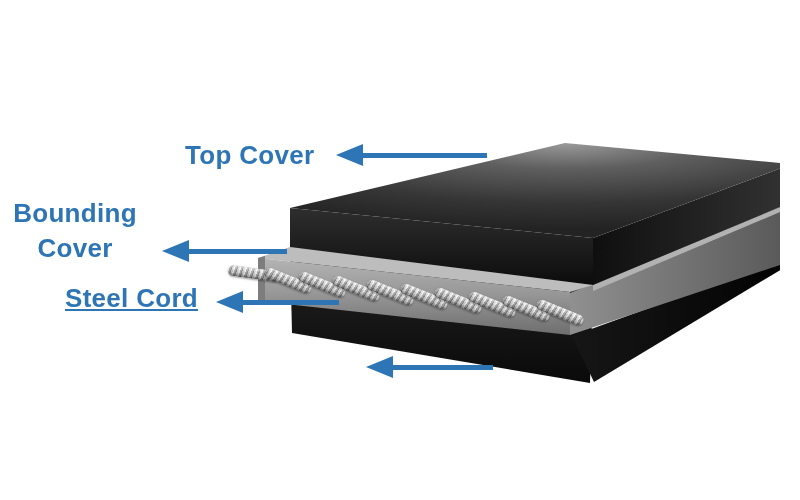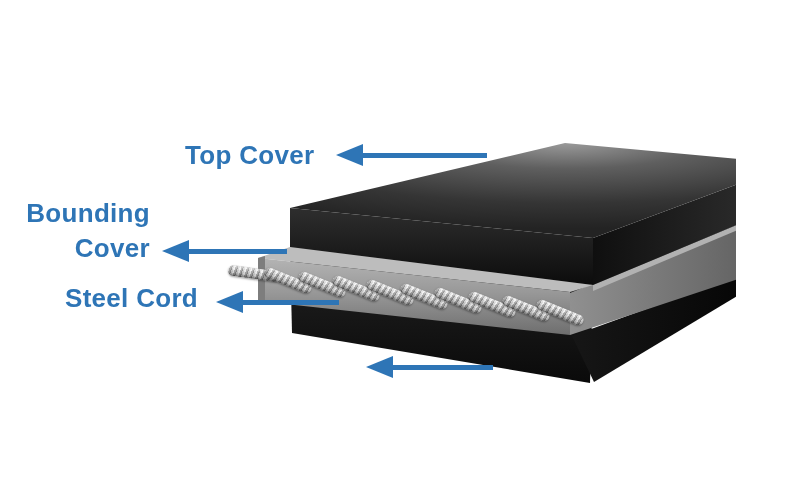--- a/index.html
+++ b/index.html
@@ -1,37 +1,37 @@
 <!DOCTYPE html>
 <html><head>
 <meta charset="utf-8">
 <title>Diagram</title>
 <style>
   html,body{margin:0;padding:0;background:#ffffff;}
   .canvas{
     position:relative;width:736px;height:500px;background:#ffffff;
-    overflow:hidden;font-family:"Liberation Sans",sans-serif;
+    overflow:hidden;font-family:"Liberation Sans",sans-serif;padding-left:44px;
   }
   .belt-svg{position:absolute;left:0;top:0;}
   
   .cord{
     position:absolute;height:11px;border-radius:6px;
     background:
       linear-gradient(180deg, rgba(255,255,255,.65) 0%, rgba(255,255,255,.12) 30%,
                       rgba(70,70,70,.22) 68%, rgba(0,0,0,.5) 100%),
       repeating-linear-gradient(100deg, #efefef 0 1.5px, #a9a9a9 1.5px 3px,
                       #898989 3px 4px, #d2d2d2 4px 5.5px);
     box-shadow:0 1px 2px rgba(0,0,0,.35), inset 0 0 1px rgba(0,0,0,.4);
   }
   
   .lbl{
     position:absolute;color:#2E75B6;font-weight:700;font-size:26px;
     letter-spacing:.3px;white-space:nowrap;
   }
-  .lbl-stack{width:150px;text-align:right;line-height:35px;white-space:normal;}
+  .lbl-stack{width:150px;text-align:center;line-height:35px;white-space:normal;}
   .lbl-stack span{display:block;}
   
   .arrow{position:absolute;display:flex;align-items:center;height:22px;}
   .arrow .head{
     width:0;height:0;border-top:11px solid transparent;
     border-bottom:11px solid transparent;border-right:27px solid #2E75B6;
   }
   .arrow .shaft{height:5px;background:#2E75B6;margin-left:-2px;}
 </style>
 </head>
@@ -102,21 +102,21 @@
       <div class="cord" style="left: 535px; top: 306.73px; width: 50px; transform: rotate(22deg);"></div>
     </div>
 
   <div class="lbl" style="left:185px;top:140px;">Top Cover</div>
 
   <div class="lbl lbl-stack" style="left:0px;top:196px;">
     <span>Bounding</span>
     <span>Cover</span>
   </div>
 
-  <div class="lbl" style="left:65px;top:283px;">Steel Cord</div>
+  <div class="lbl" style="left:65px;top:283px;text-decoration:underline;">Steel Cord</div>
 
 
   <div class="arrow" style="left:336px;top:144px;">
     <div class="head"></div>
     <div class="shaft" style="width:126px;"></div>
   </div>
 
   <div class="arrow" style="left:162px;top:240px;">
     <div class="head"></div>
     <div class="shaft" style="width:100px;"></div>

